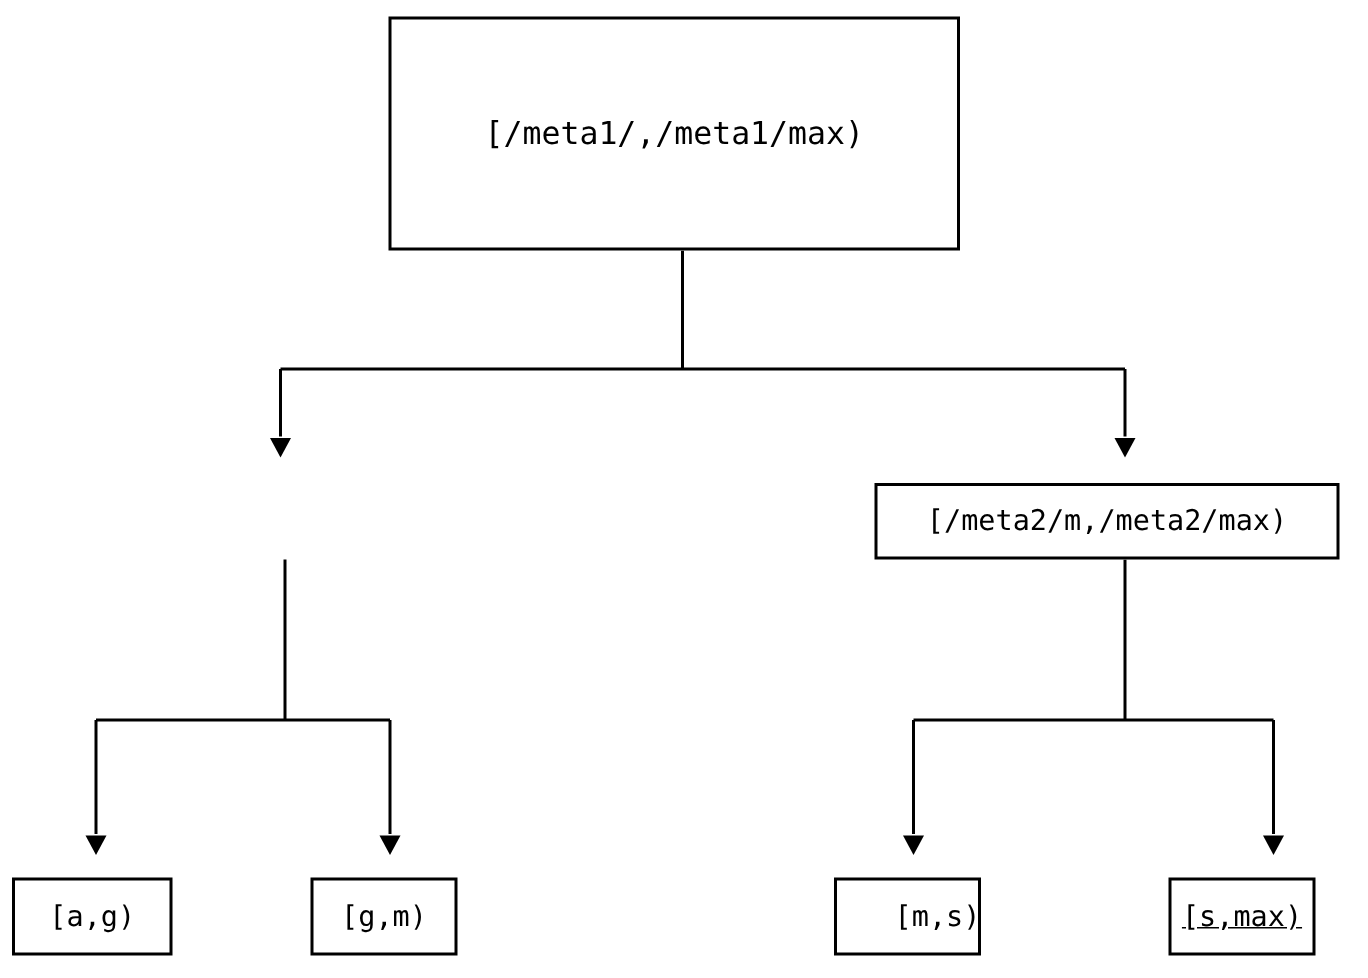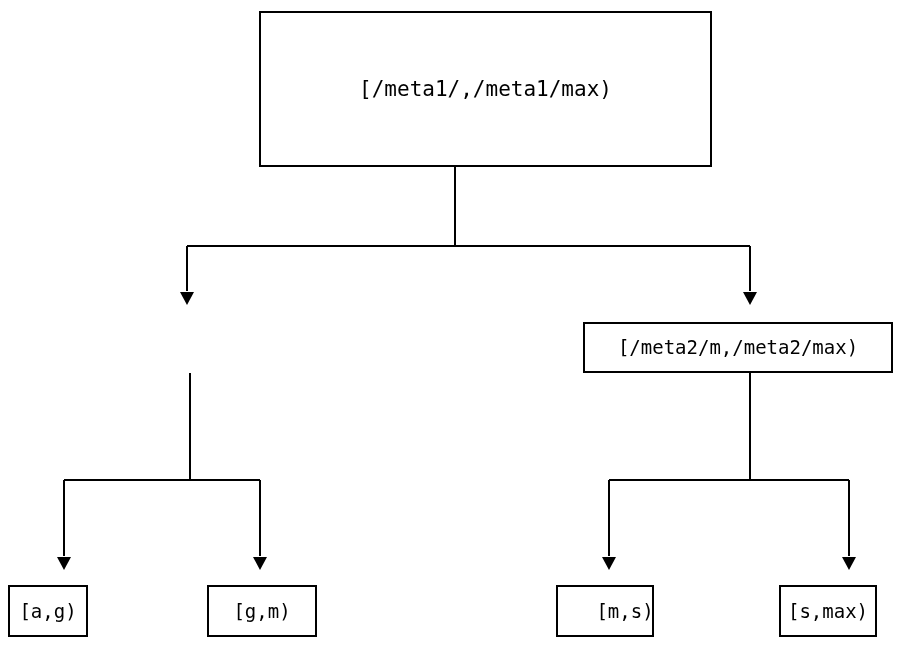--- a/index.html
+++ b/index.html
@@ -30,21 +30,21 @@
     white-space: pre;
   }
   .node-label {
     display: block;
     line-height: 1;
     letter-spacing: 0px;
   }
   .node-root {
     left: 259px;
     top: 11px;
-    width: 453px;
+    width: 381px;
     height: 156px;
     font-size: 21px;
   }
   .node-mid-left {
     left: 21px;
     top: 322px;
     width: 327px;
     height: 51px;
     font-size: 19px;
   }
@@ -54,24 +54,24 @@
     width: 310px;
     height: 51px;
     font-size: 19px;
     text-align: right;
   }
   .node-leaf {
     height: 52px;
     top: 585px;
     font-size: 19px;
   }
-  .node-leaf-1 { left: 8px;   width: 80px;  }
-  .node-leaf-2 { left: 207px; width: 110px;  }
+  .node-leaf-1 { left: 8px;   width: 107px;  }
+  .node-leaf-2 { left: 207px; width: 98px;  }
   .node-leaf-3 { left: 556px; width: 98px; padding-left: 40px;  }
-  .node-leaf-4 { left: 779px; width: 98px; }
+  .node-leaf-4 { left: 779px; width: 98px; text-decoration: underline; }
 
   .edges {
     position: absolute;
     left: 0;
     top: 0;
     width: 912px;
     height: 652px;
     pointer-events: none;
   }
 </style>

